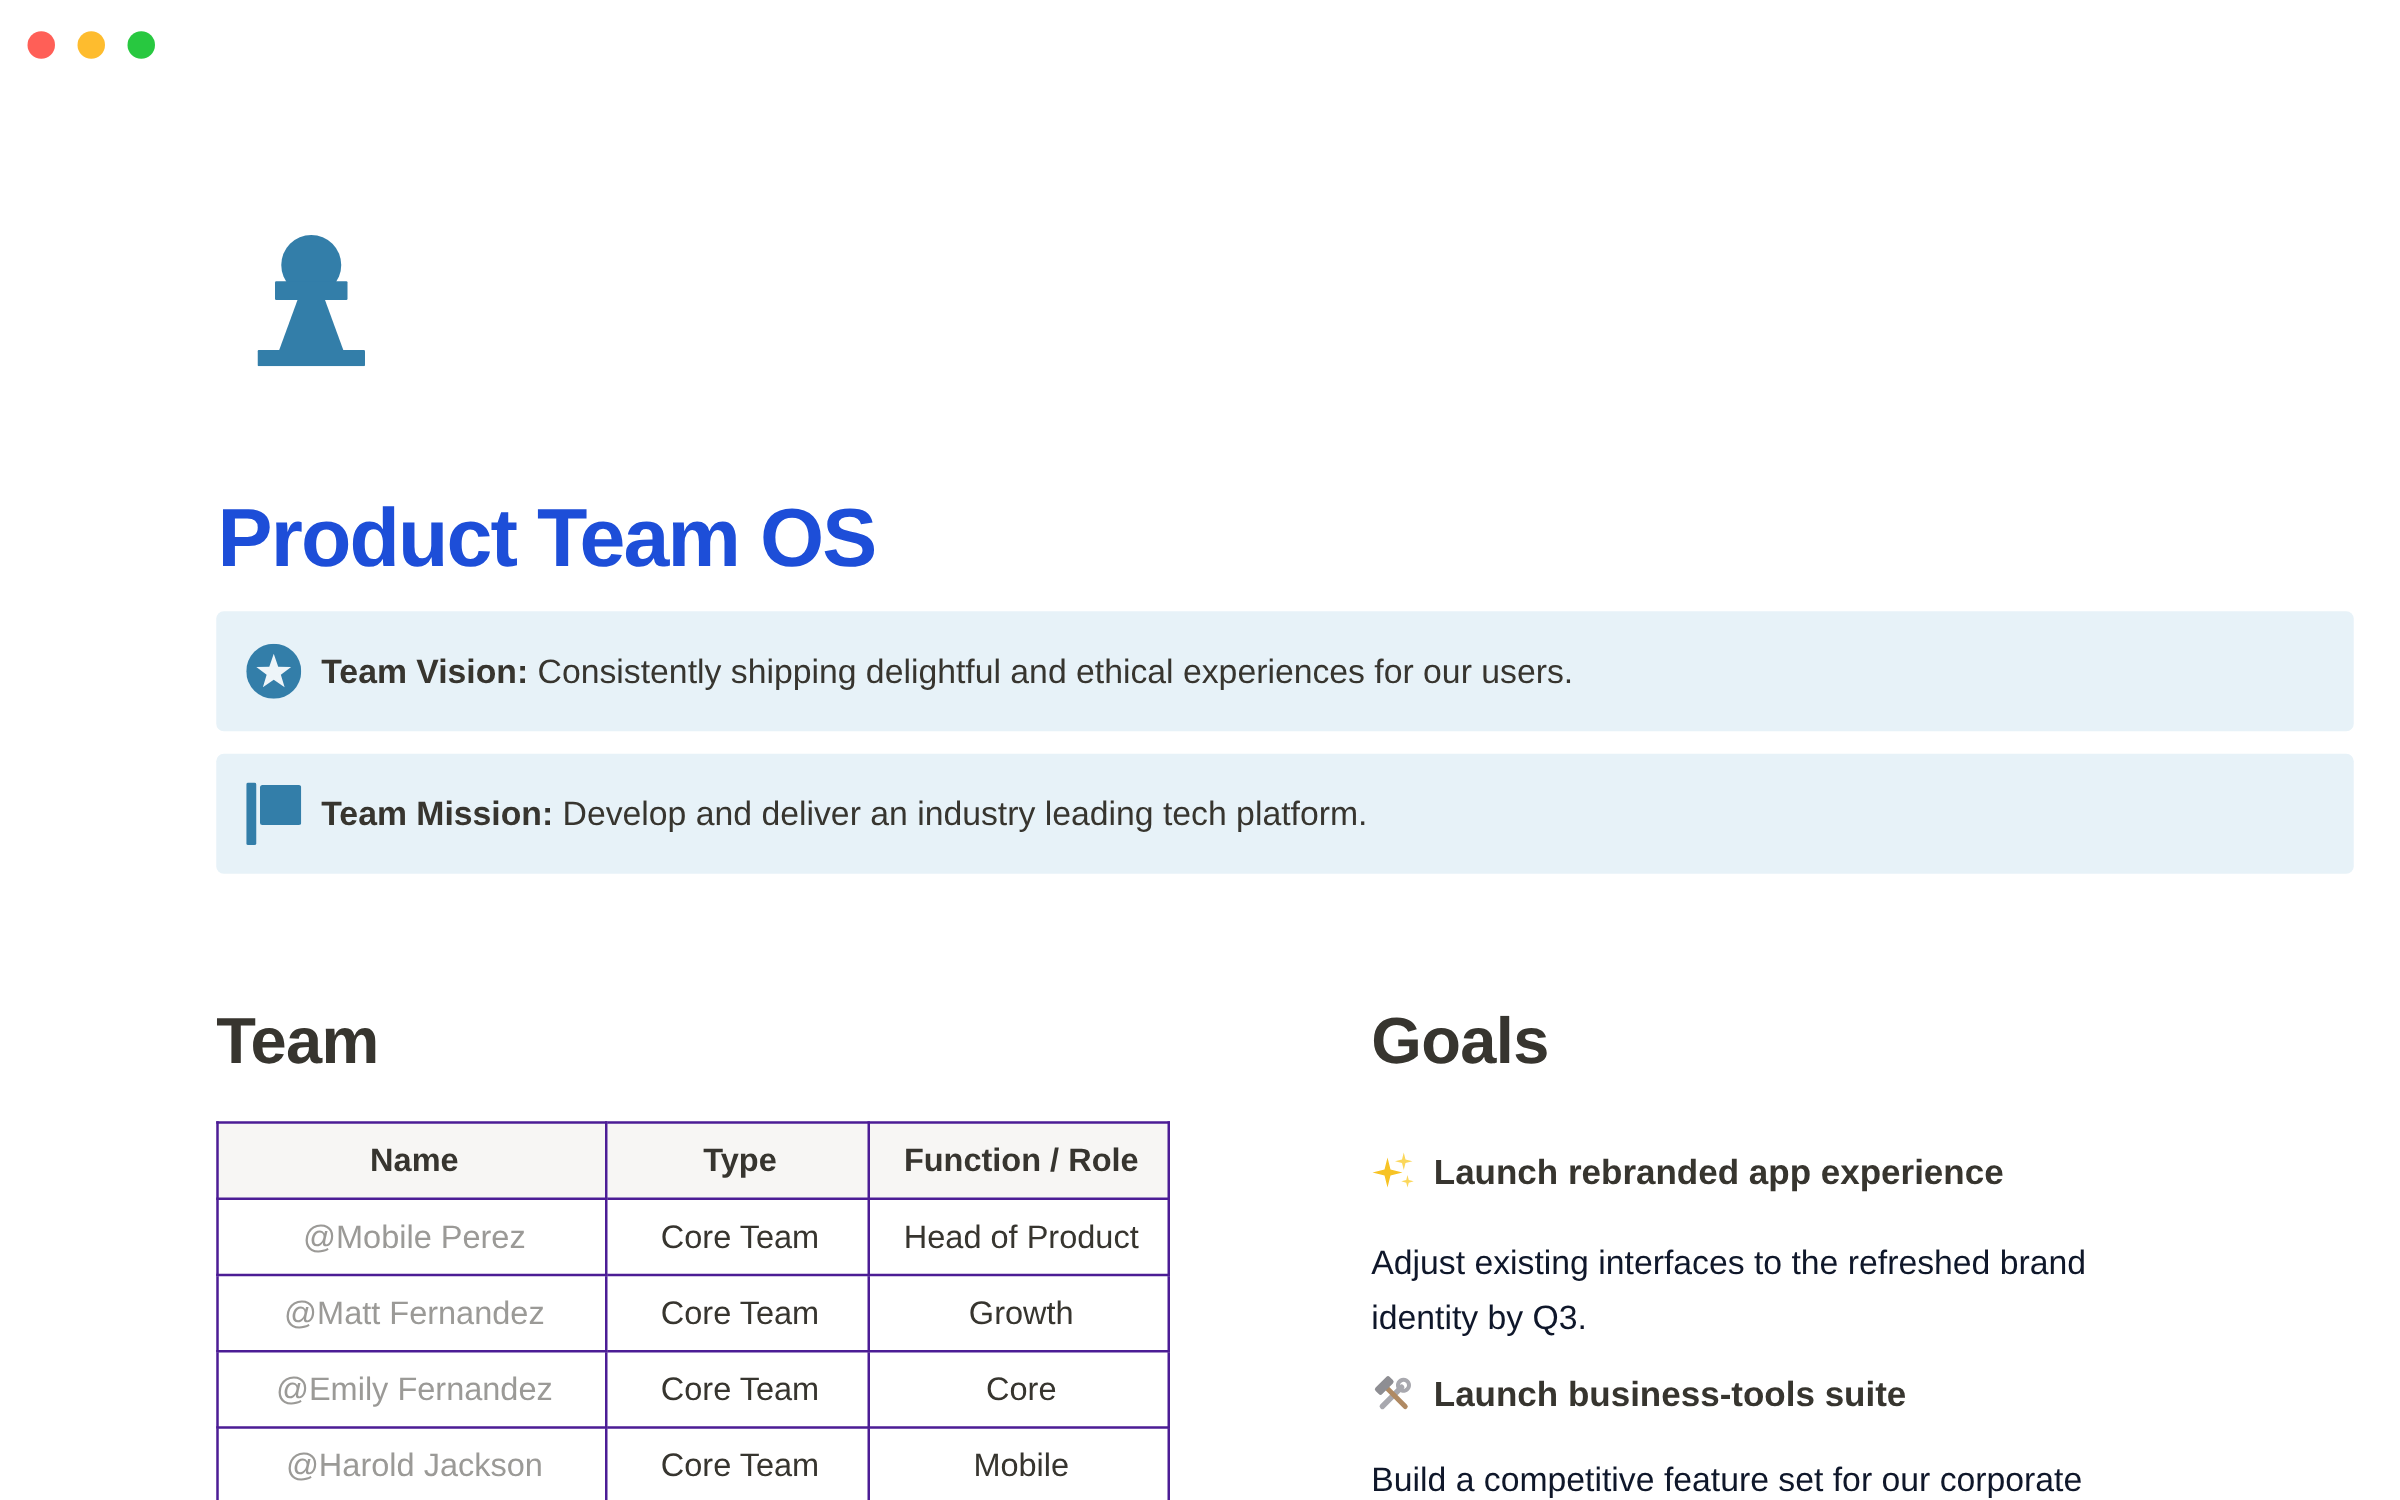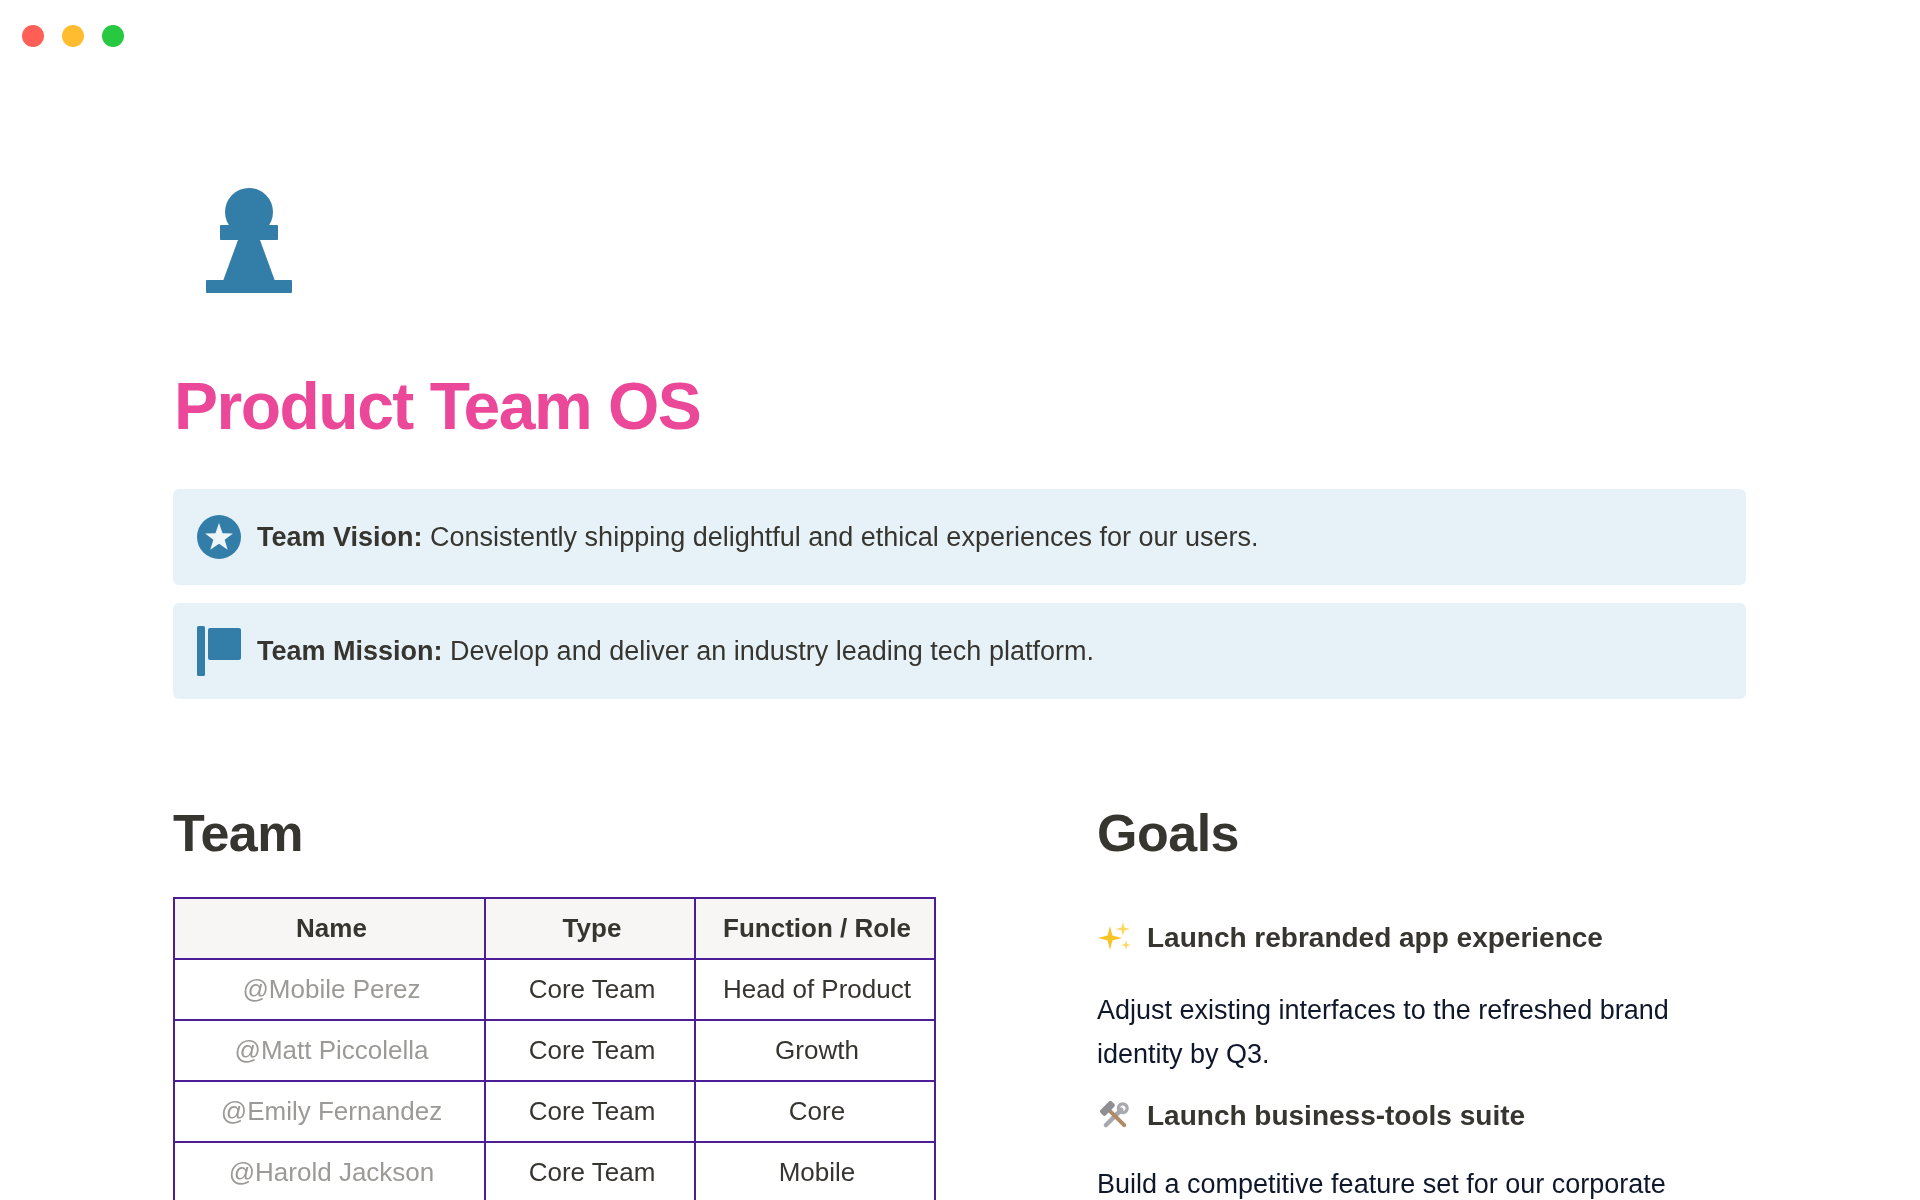--- a/index.html
+++ b/index.html
@@ -11,25 +11,25 @@
   .traffic-lights { position: absolute; left: 22px; top: 25px; display: flex; gap: 18px; }
   .traffic-lights span { width: 22px; height: 22px; border-radius: 50%; display: block; }
   .tl-red { background: #ff5f57; }
   .tl-yellow { background: #febc2e; }
   .tl-green { background: #28c840; }
 
   
   .page-icon { position: absolute; left: 206px; top: 187px; width: 86px; height: 106px; }
 
   
-  .page-title { position: absolute; left: 174px; top: 368px; font-size: 66px;
-    font-weight: 700; letter-spacing: -1.5px; color: #ec4899; }
+  .page-title { position: absolute; left: 174px; top: 392px; font-size: 66px;
+    font-weight: 700; letter-spacing: -1.5px; color: #1d4ed8; }
 
   
-  .callout { position: absolute; left: 173px; width: 1573px; height: 96px;
+  .callout { position: absolute; left: 173px; width: 1710px; height: 96px;
     background: #e7f2f8; border-radius: 6px; display: flex; align-items: center;
     padding: 0 28px 0 24px; }
   .callout-1 { top: 489px; }
   .callout-2 { top: 603px; text-align: center; }
   .callout-icon { width: 44px; height: 50px; flex: 0 0 auto; display: flex;
     align-items: center; justify-content: center; }
   .callout-text { margin-left: 16px; font-size: 27px; line-height: 1.5; color: #37352f; }
   .callout-text b { font-weight: 700; }
 
   
@@ -116,21 +116,21 @@
           <th>Function / Role</th>
         </tr>
       </thead>
       <tbody>
         <tr>
           <td><span class="mention">@Mobile Perez</span></td>
           <td>Core Team</td>
           <td>Head of Product</td>
         </tr>
         <tr>
-          <td><span class="mention">@Matt Piccolella</span></td>
+          <td><span class="mention">@Matt Fernandez</span></td>
           <td>Core Team</td>
           <td>Growth</td>
         </tr>
         <tr>
           <td><span class="mention">@Emily Fernandez</span></td>
           <td>Core Team</td>
           <td>Core</td>
         </tr>
         <tr>
           <td><span class="mention">@Harold Jackson</span></td>

